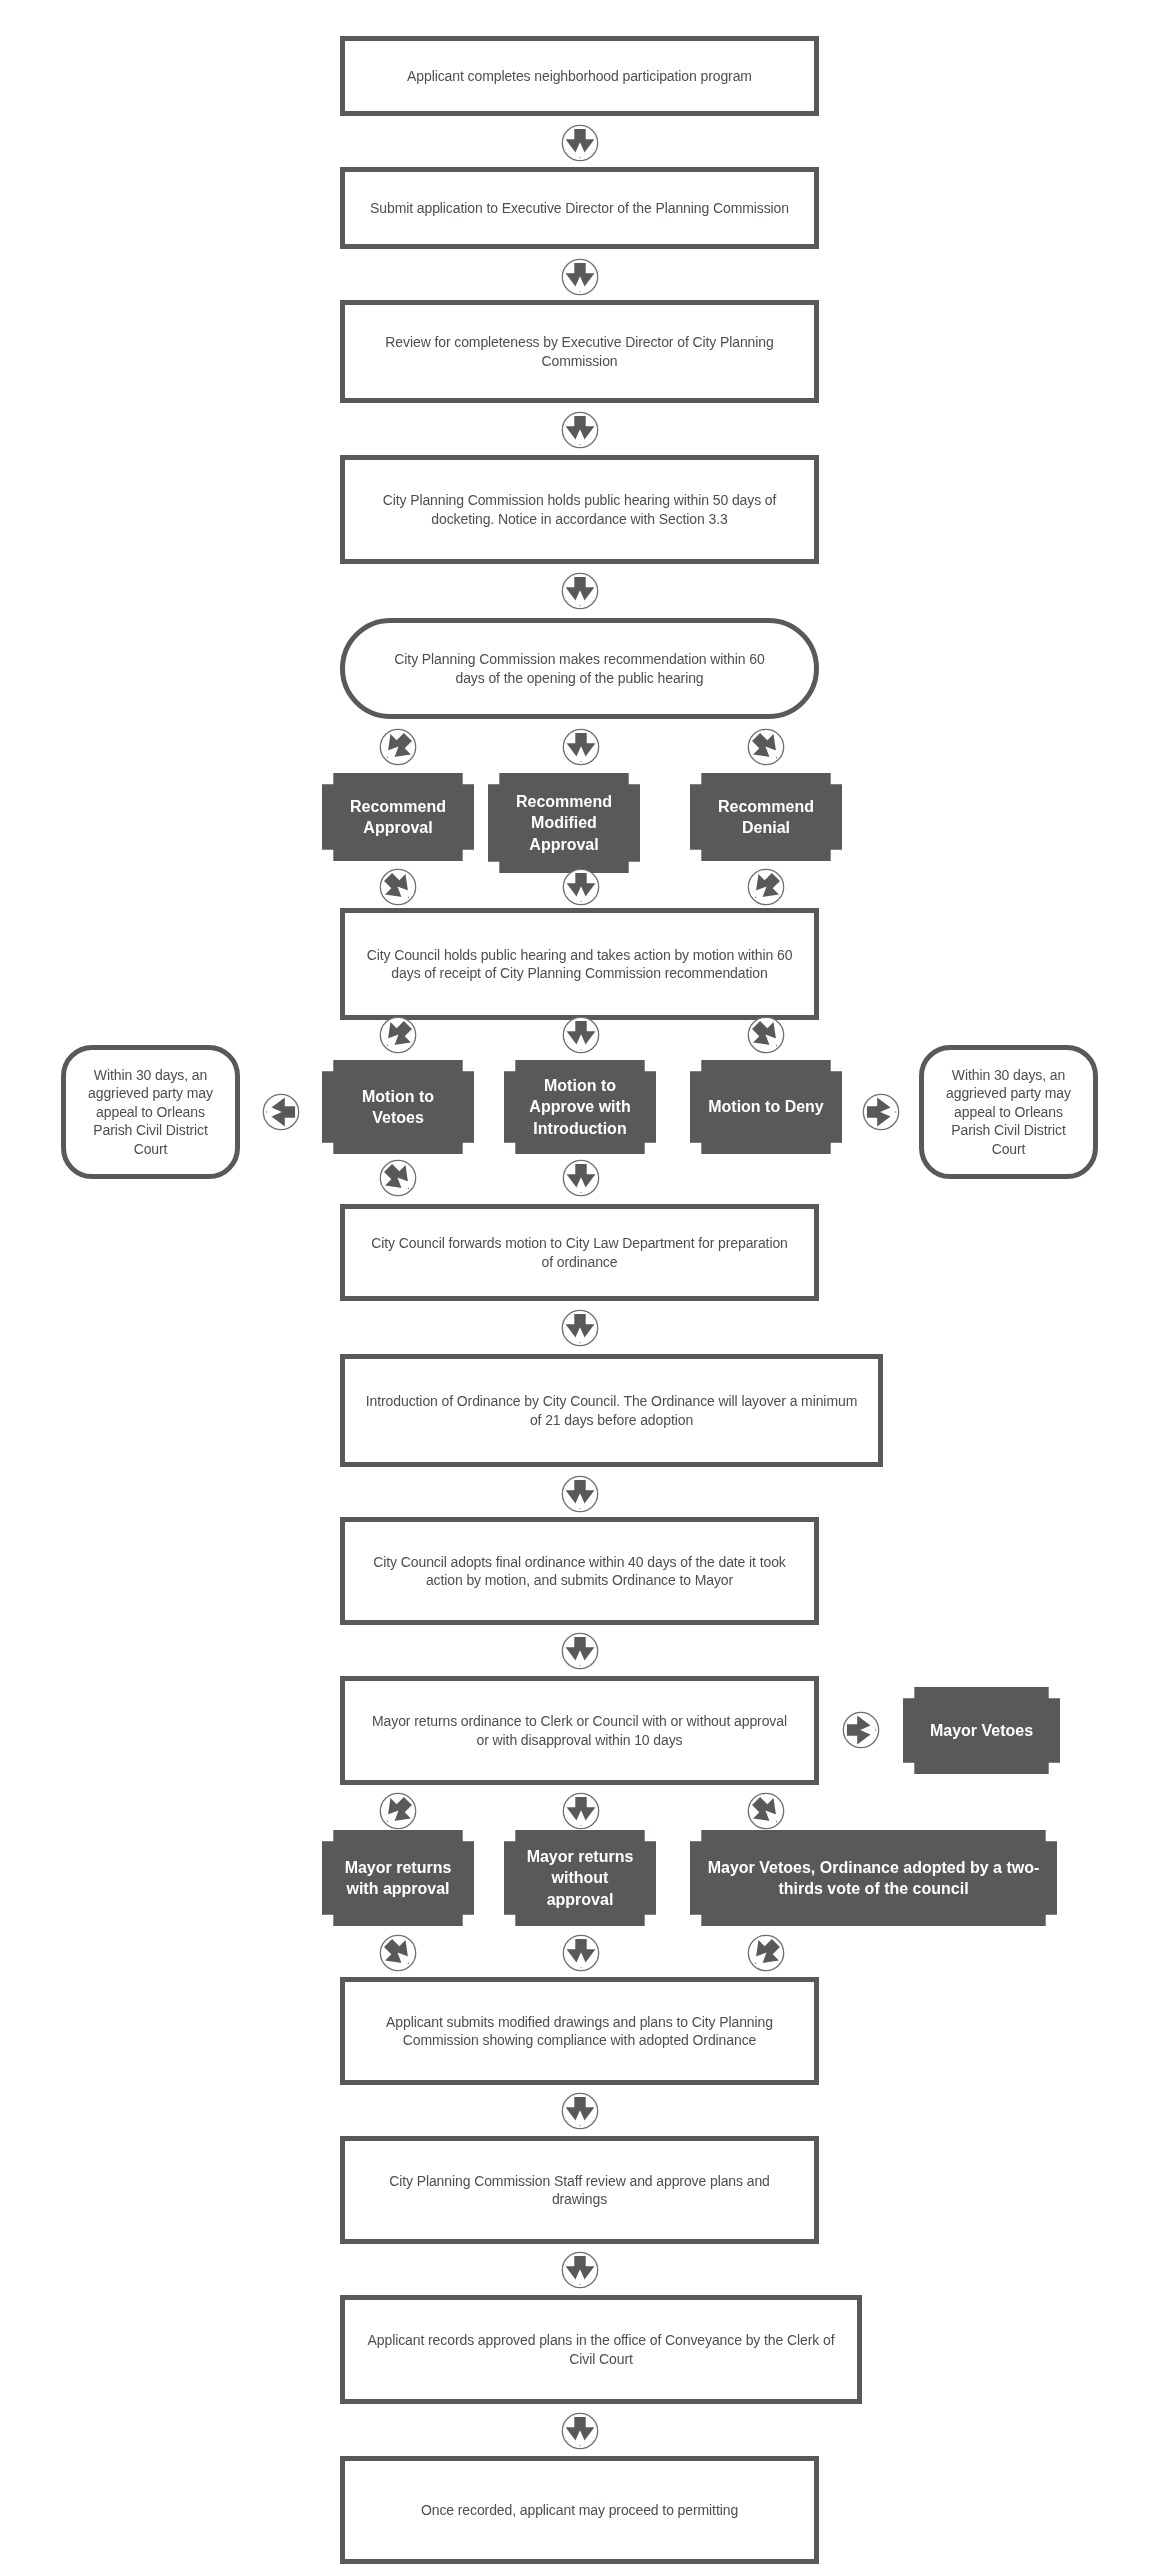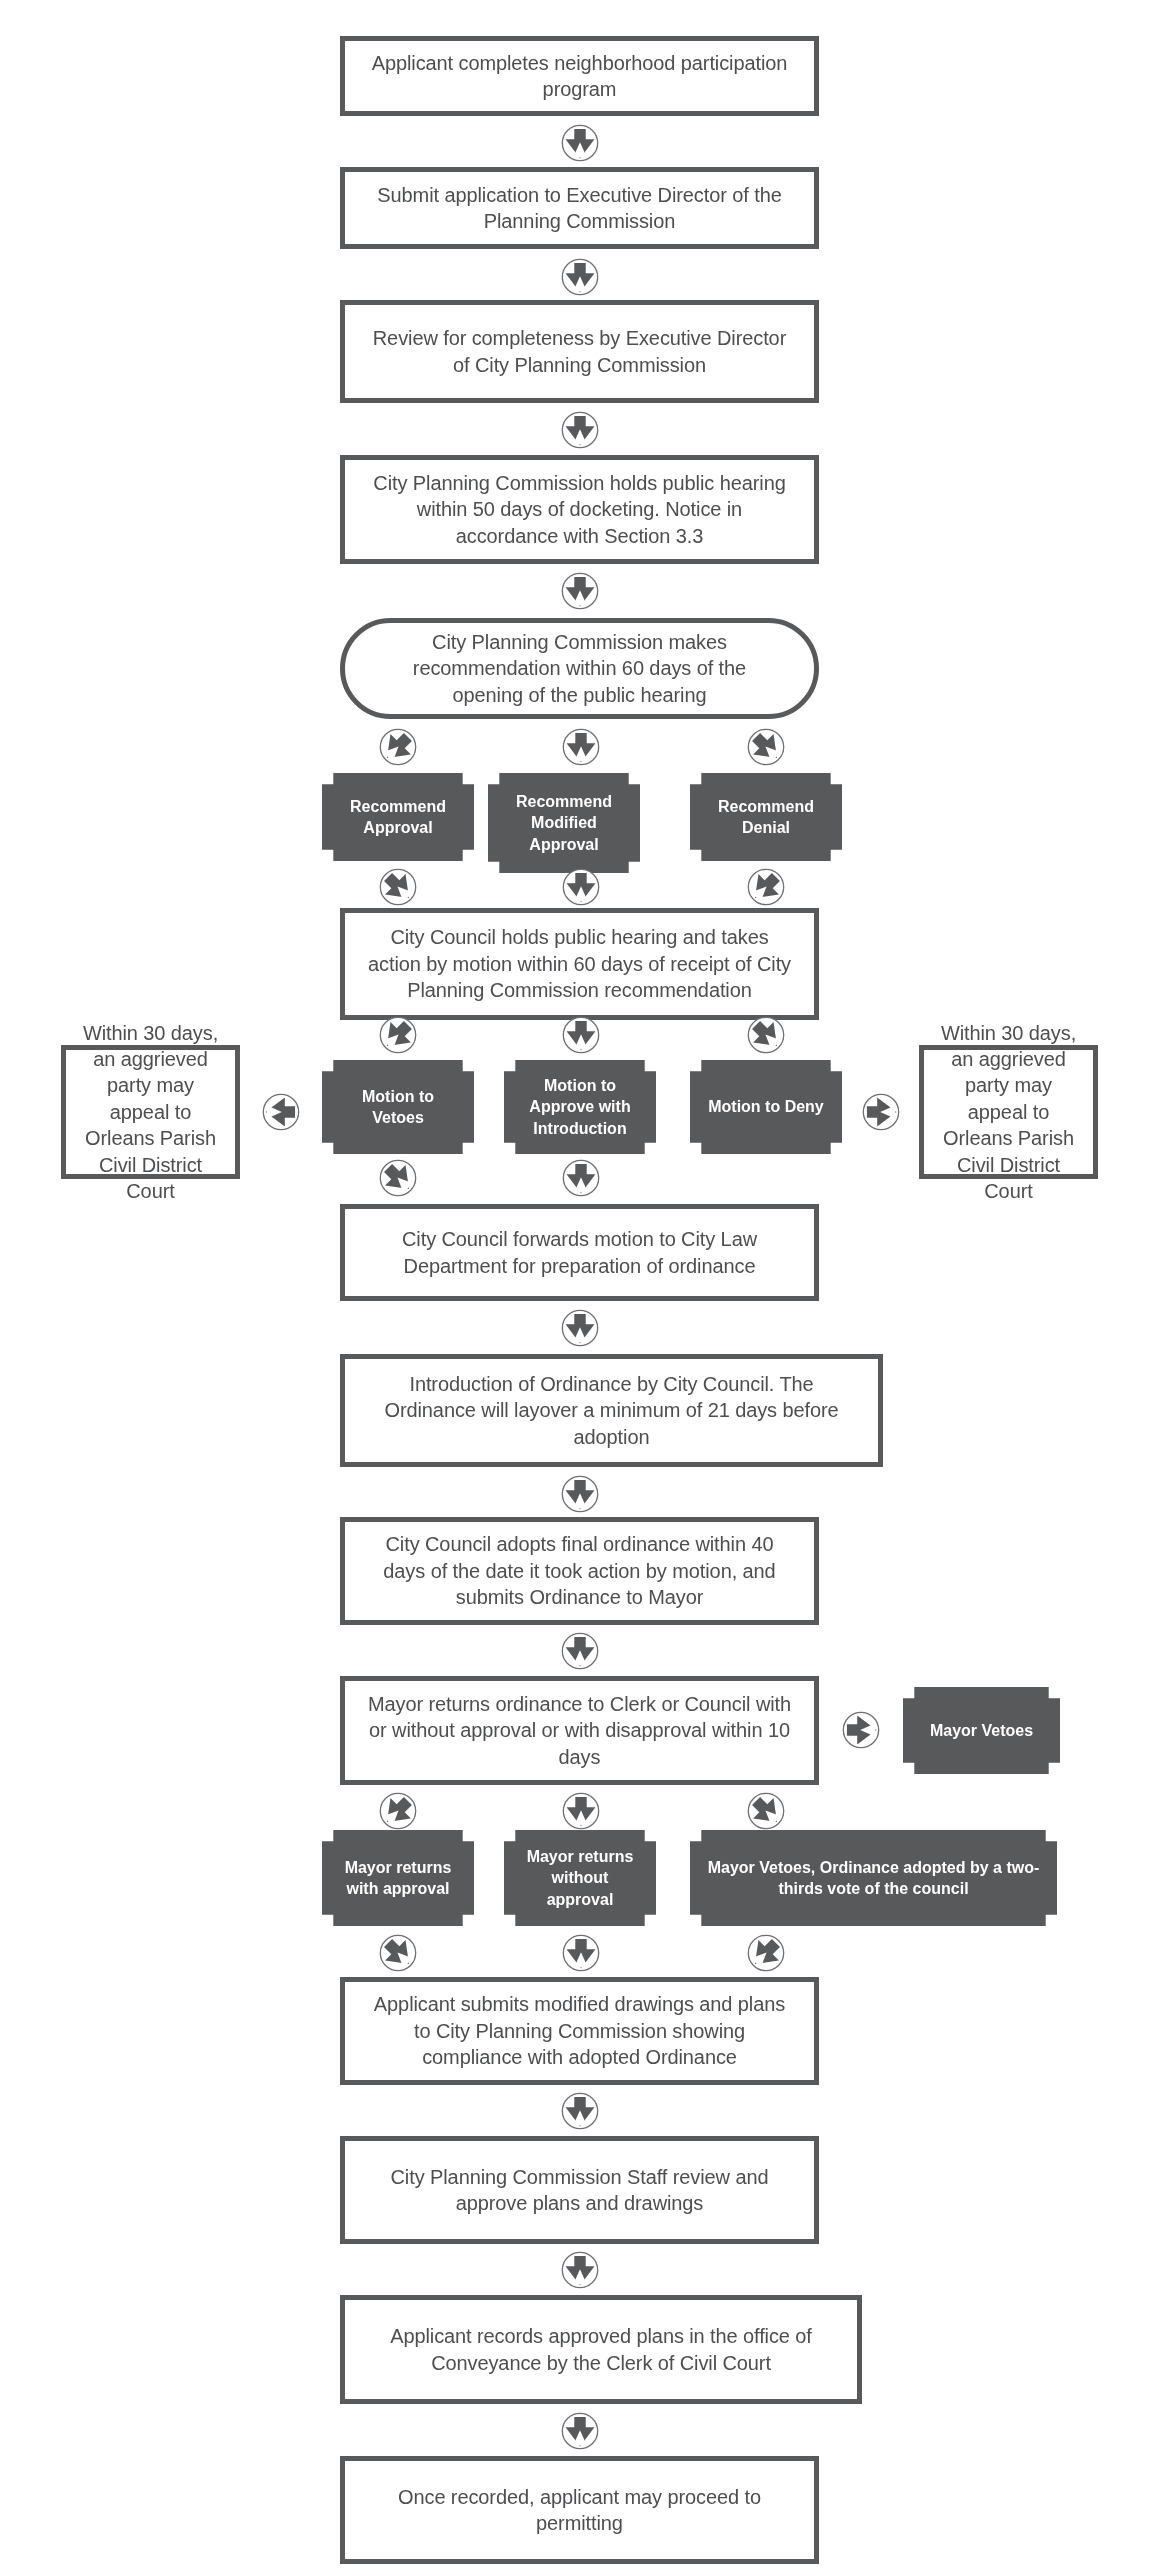--- a/index.html
+++ b/index.html
@@ -9,34 +9,35 @@
     background:#ffffff;
     font-family:"Liberation Sans", sans-serif;
     overflow:hidden;
   }
   .wbox{
     position:absolute;
     box-sizing:border-box;
     background:#ffffff;
     border:5.2px solid #58595b;
     color:#4d4e50;
-    font-size:20px;
+    font-size:14px;
     line-height:1.32;
     display:flex;align-items:center;justify-content:center;
     text-align:center;
     padding:10.3px 20.6px;
     letter-spacing:-0.1px;
   }
   .stadium{
     border-radius:52px;
     border-width:5.7px;
     padding:10.3px 41px;
   }
   .sidebox{
     padding:7.7px 13px;
+    border-radius:31px;
   }
   .dbox{
     position:absolute;
     box-sizing:border-box;
     background:#58595b;
     color:#ffffff;
     font-size:16px;
     font-weight:bold;
     line-height:1.32;
     display:flex;align-items:center;justify-content:center;

